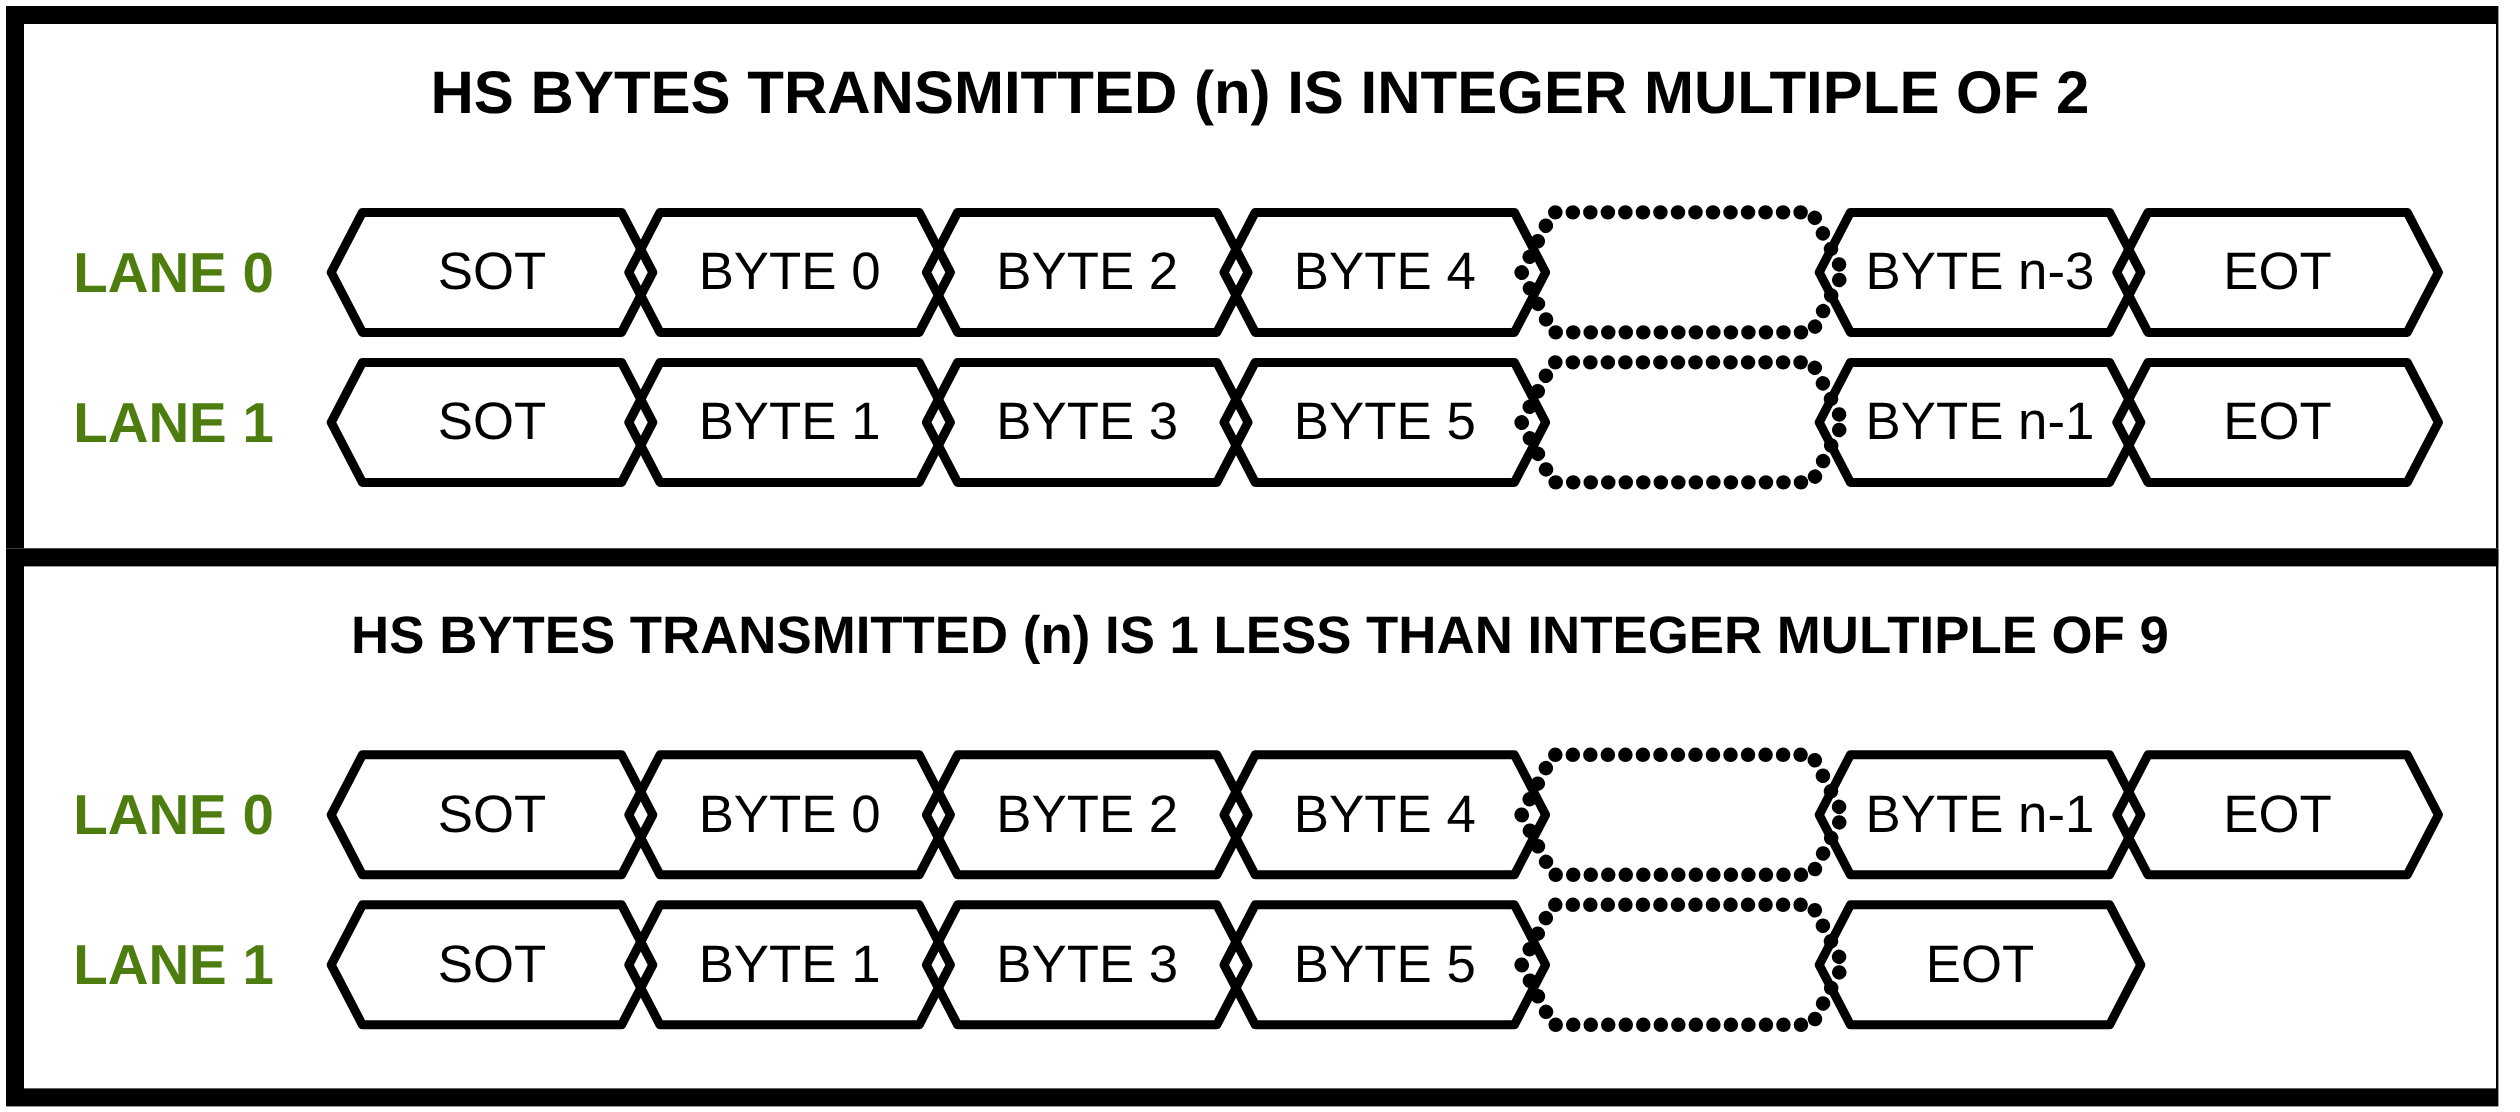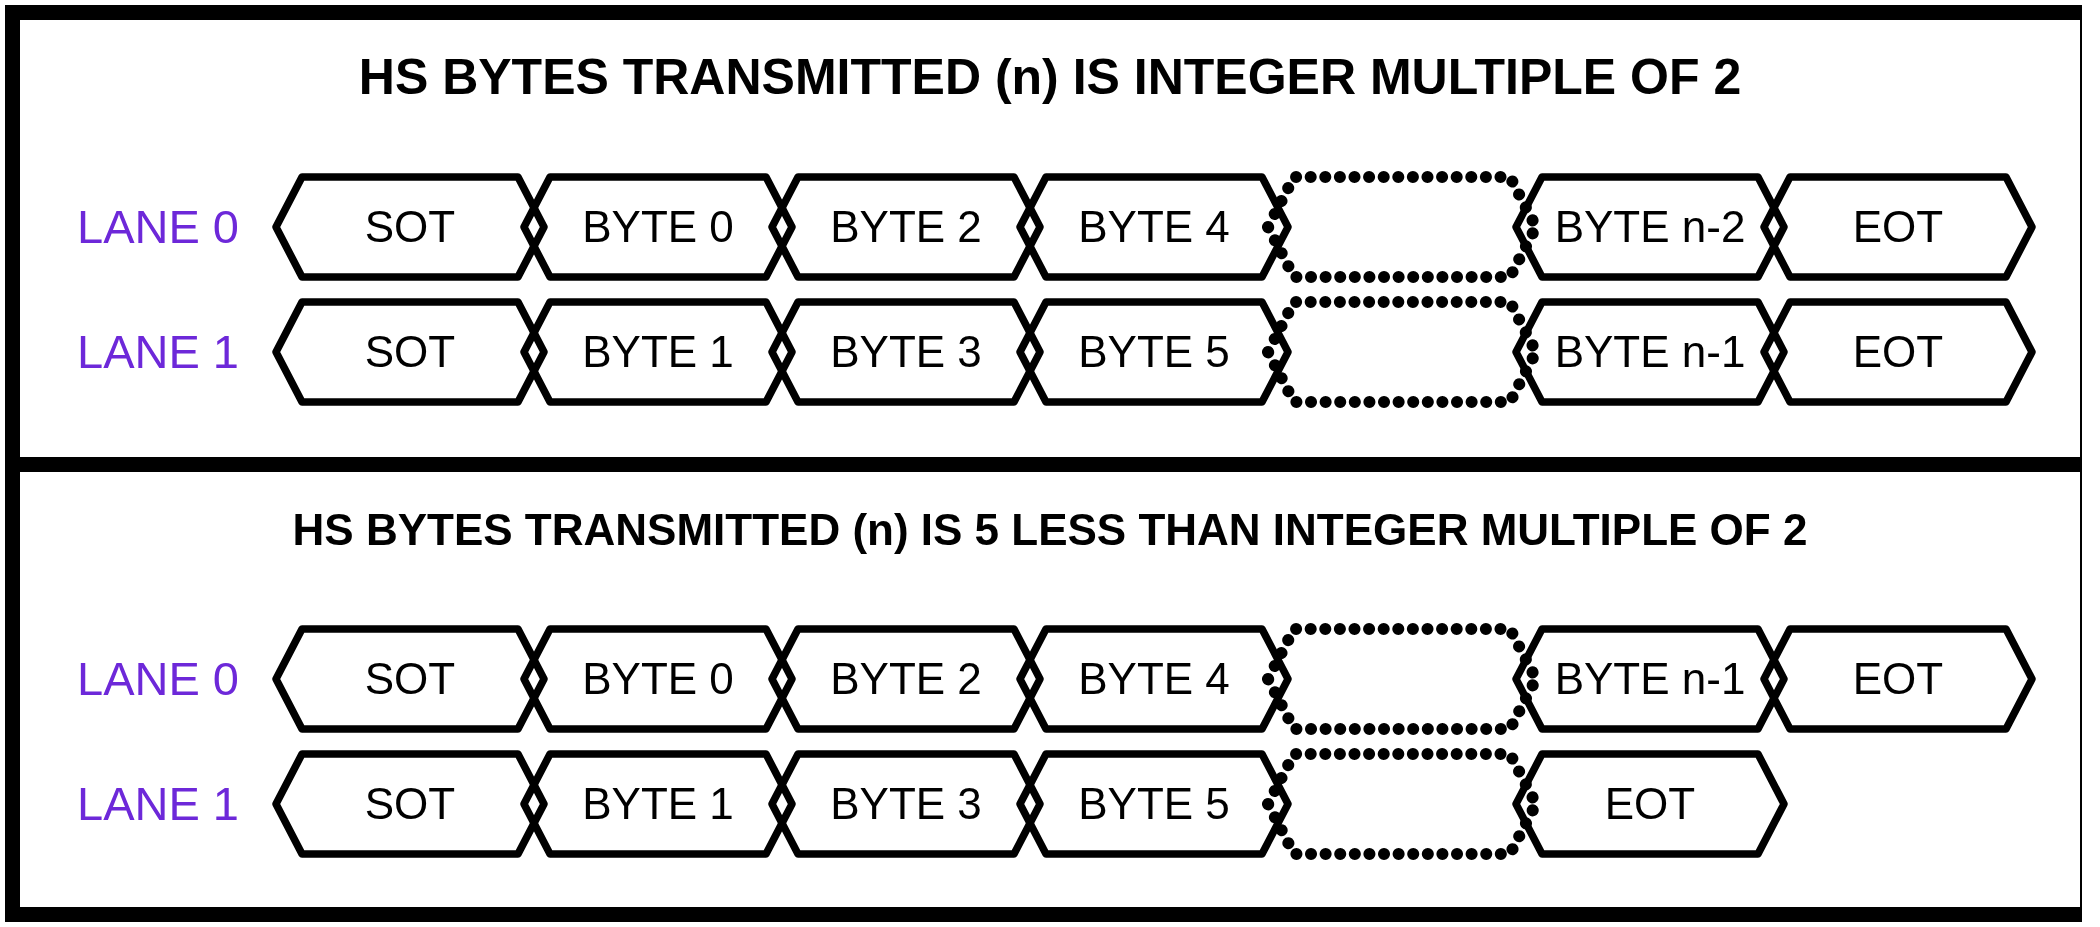--- a/index.html
+++ b/index.html
@@ -49,24 +49,23 @@
   .lane-row.row-0 { top: 152px; }
   .lane-row.row-1 { top: 277px; }
 
   .lane-label {
     position: absolute;
     left: 41px;
     top: 0;
     height: 110px;
     line-height: 110px;
     font-size: 47px;
-    font-weight: normal;
-    color: #6d28d9;
+    font-weight: bold;
+    color: #4d7c0f;
     white-space: nowrap;
-    margin-left: 16px;
   }
   .lane-track {
     position: absolute;
     left: 252px;
     top: 0;
     width: 1790px;
     height: 110px;
   }
   .cell {
     position: absolute;
@@ -138,21 +137,21 @@
           </div>
           <div class="cell dashed" style="left: 992px;">
             <svg width="276" height="110" viewBox="0 0 276 110">
               <polygon points="4,55 30,5 246,5 272,55 246,105 30,105" stroke="#000000"></polygon>
             </svg>
           </div>
           <div class="cell" style="left: 1240px;">
             <svg width="276" height="110" viewBox="0 0 276 110">
               <polygon points="4,55 30,5 246,5 272,55 246,105 30,105" stroke="#000000"></polygon>
             </svg>
-            <span class="cell-label">BYTE n-2</span>
+            <span class="cell-label">BYTE n-3</span>
           </div>
           <div class="cell" style="left: 1488px;">
             <svg width="276" height="110" viewBox="0 0 276 110">
               <polygon points="4,55 30,5 246,5 272,55 246,105 30,105" stroke="#000000"></polygon>
             </svg>
             <span class="cell-label">EOT</span>
           </div>
         </div>
     </div>
     <div class="lane-row row-1">
@@ -197,21 +196,21 @@
             <svg width="276" height="110" viewBox="0 0 276 110">
               <polygon points="4,55 30,5 246,5 272,55 246,105 30,105" stroke="#000000"></polygon>
             </svg>
             <span class="cell-label">EOT</span>
           </div>
         </div>
     </div>
   </section>
 
   <section class="panel" id="panel-odd">
-    <h2 class="panel-title">HS BYTES TRANSMITTED (n) IS 5 LESS THAN INTEGER MULTIPLE OF 2</h2>
+    <h2 class="panel-title">HS BYTES TRANSMITTED (n) IS 1 LESS THAN INTEGER MULTIPLE OF 9</h2>
     <div class="lane-row row-0">
       <span class="lane-label">LANE 0</span>
       <div class="lane-track">
           <div class="cell" style="left: 0px;">
             <svg width="276" height="110" viewBox="0 0 276 110">
               <polygon points="4,55 30,5 246,5 272,55 246,105 30,105" stroke="#000000"></polygon>
             </svg>
             <span class="cell-label">SOT</span>
           </div>
           <div class="cell" style="left: 248px;">

